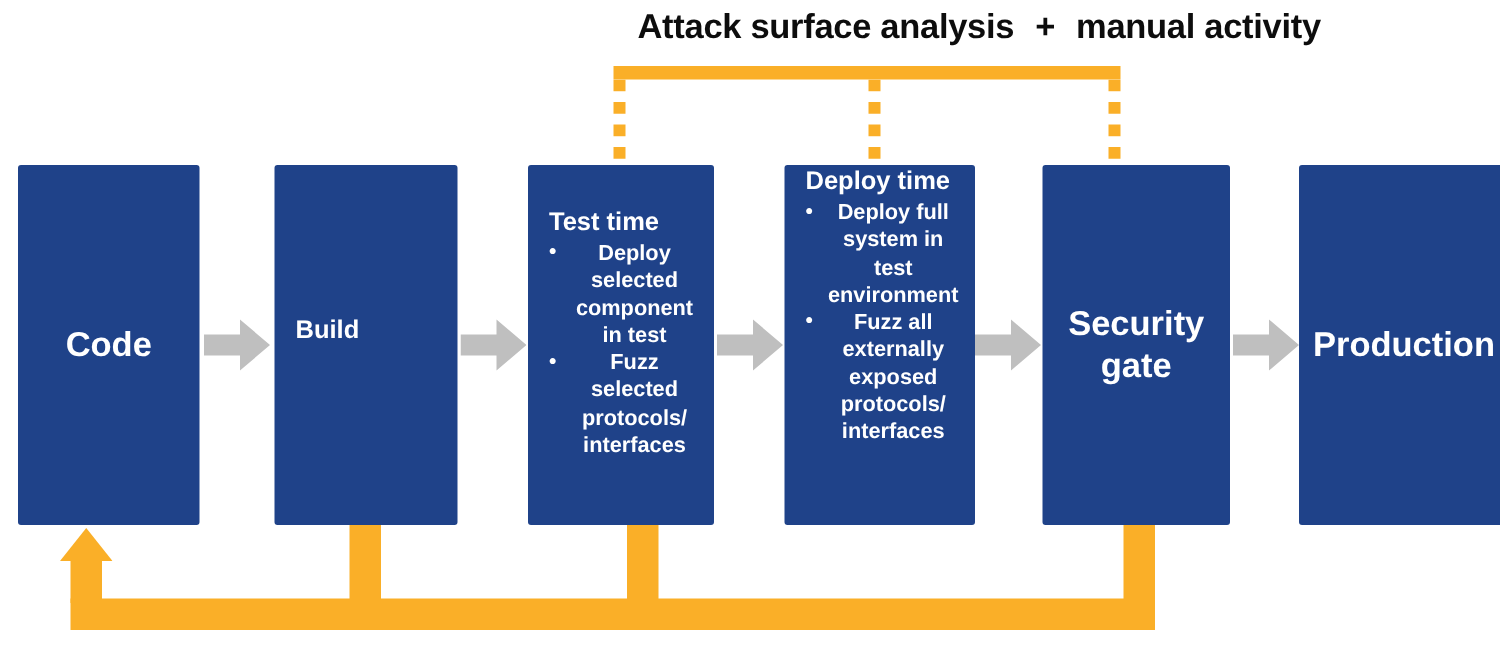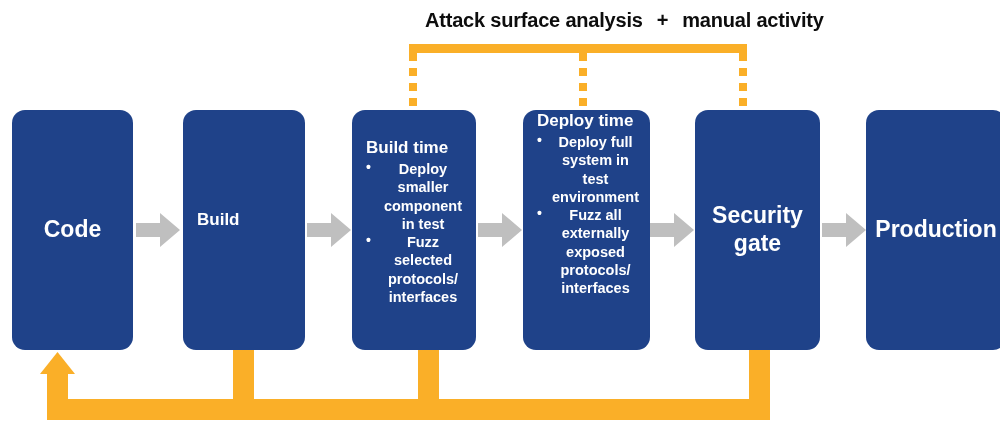--- a/index.html
+++ b/index.html
@@ -21,38 +21,38 @@
   }
 
   
   .heading {
     position: absolute;
     top: 4px;
     left: 425px;
     width: 570px;
     height: 32px;
     display: flex;
-    align-items: center;
+    align-items: flex-start;
     white-space: nowrap;
     color: #0d0d0d;
-    font-size: 20px;
+    font-size: 23px;
     font-weight: bold;
     letter-spacing: -0.2px;
   }
   .heading .plus {
     margin: 0 14px;
   }
 
   
   .stage {
     position: absolute;
     top: 110px;
     height: 240px;
     background: #1F4289;
-    border-radius: 13px;
+    border-radius: 2px;
     box-sizing: border-box;
     color: #ffffff;
     overflow: hidden;
   }
   .stage.centered {
     display: flex;
     align-items: center;
     justify-content: center;
   }
   .stage-center-label {
@@ -203,23 +203,23 @@
   </div>
 
   <div class="stage" id="box-build">
     <div class="stage-body">
       <div class="stage-title">Build</div>
     </div>
   </div>
 
   <div class="stage" id="box-test">
     <div class="stage-body">
-      <div class="stage-title">Build time</div>
+      <div class="stage-title">Test time</div>
       <ul class="bullets">
-        <li>Deploy smaller component in test</li>
+        <li>Deploy selected component in test</li>
         <li>Fuzz selected protocols/ interfaces</li>
       </ul>
     </div>
   </div>
 
   <div class="stage" id="box-deploy">
     <div class="stage-body">
       <div class="stage-title">Deploy time</div>
       <ul class="bullets">
         <li>Deploy full system in test environment</li>

